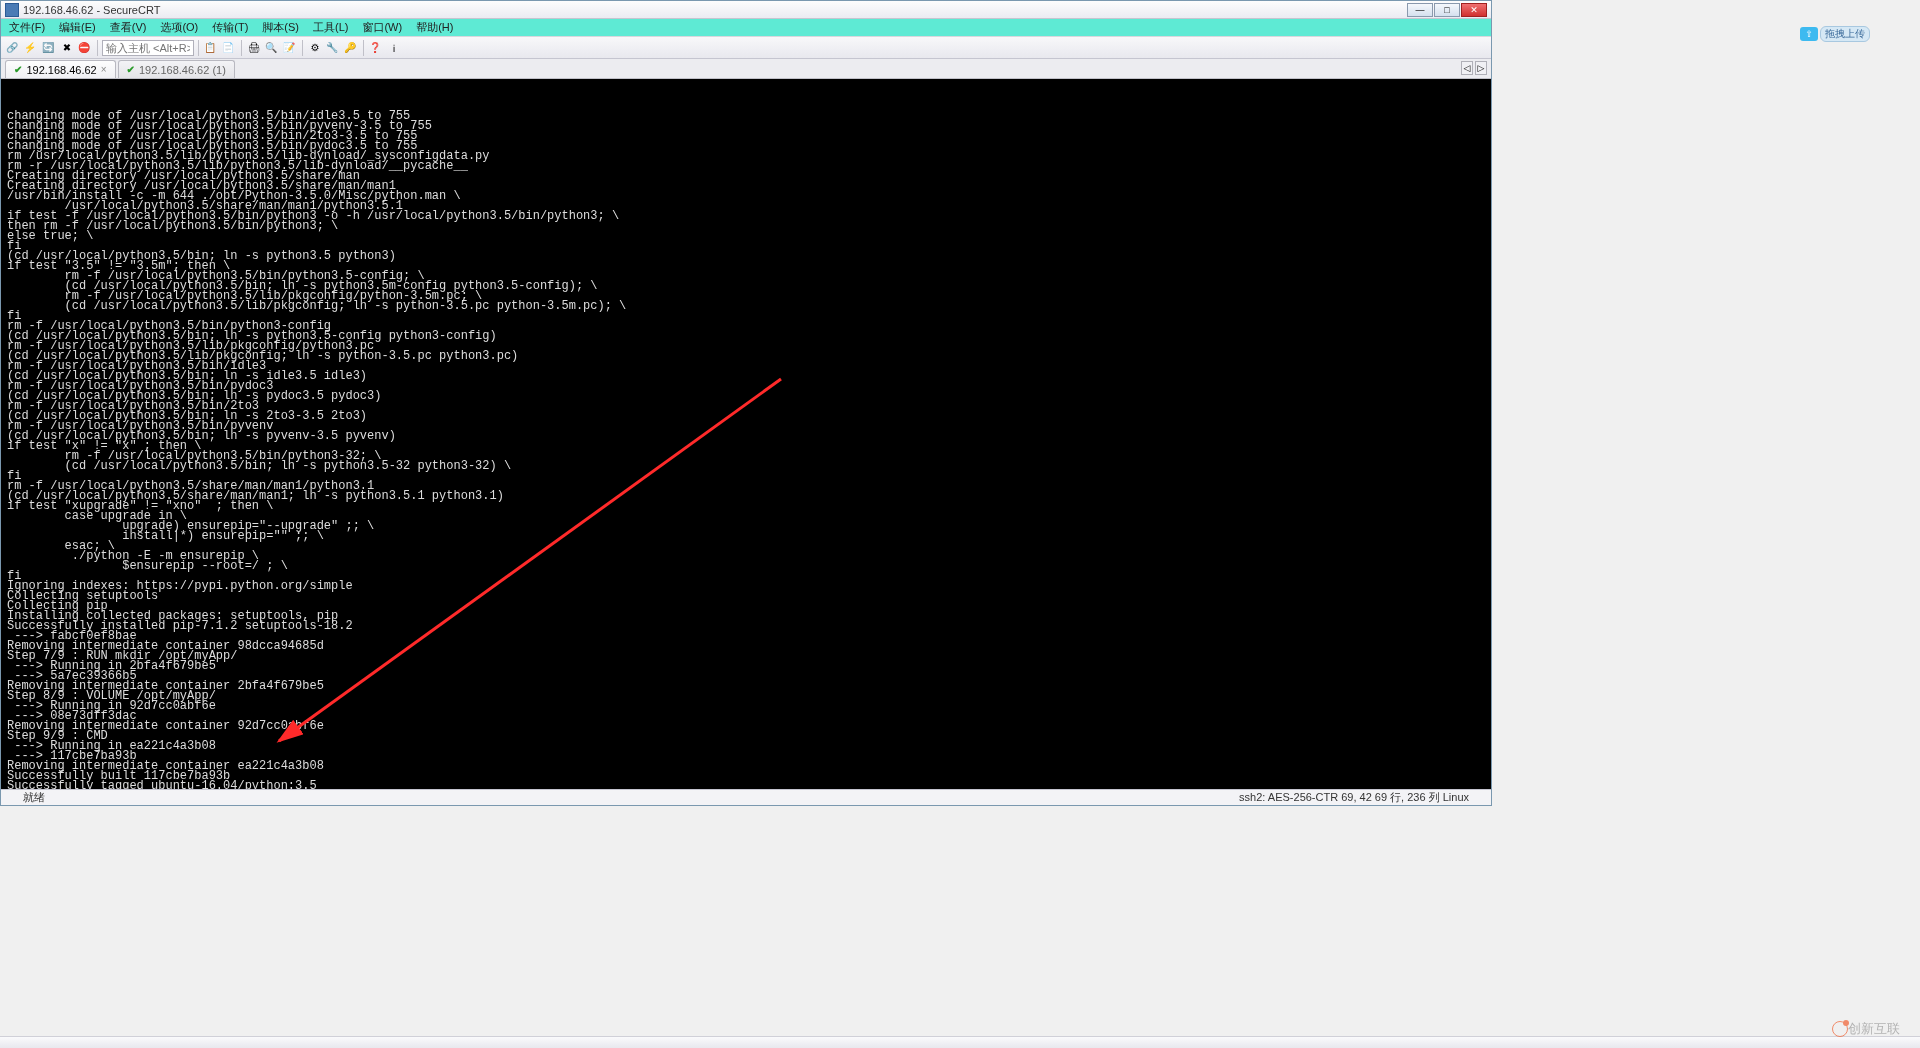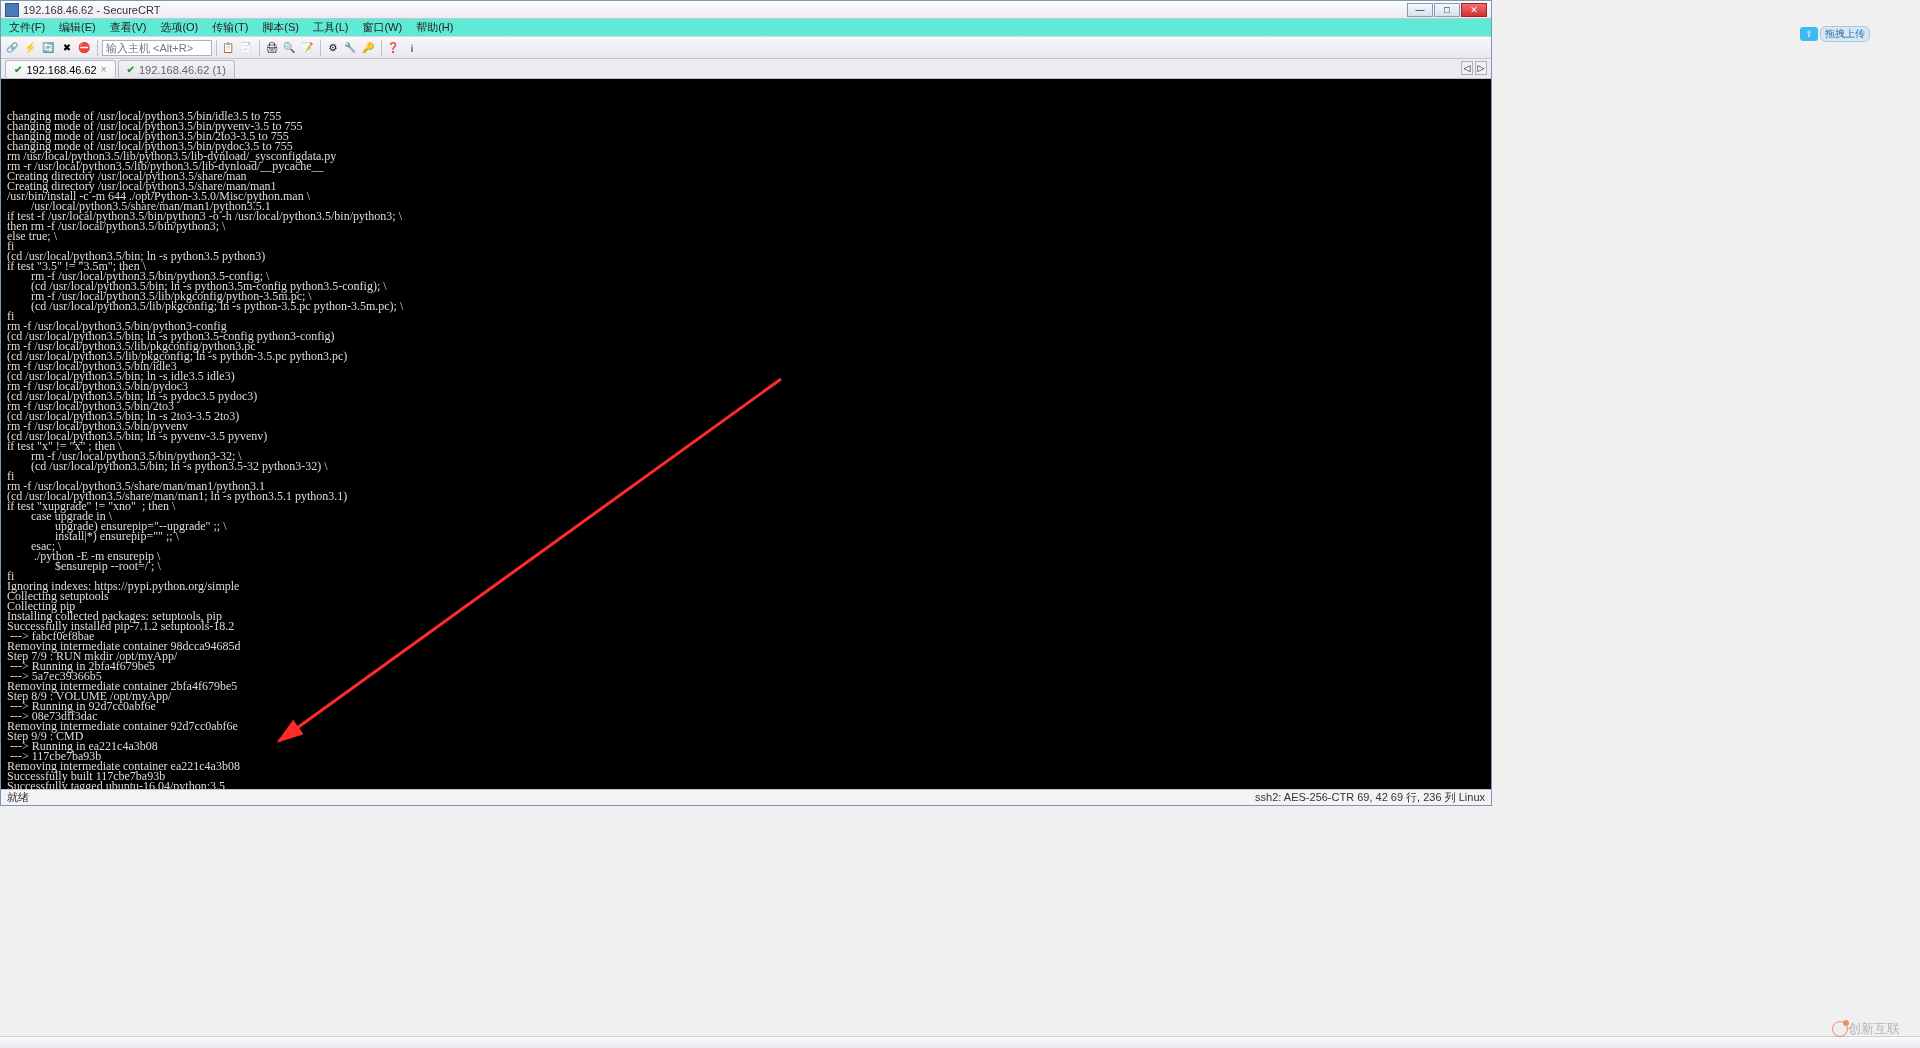--- a/index.html
+++ b/index.html
@@ -14,36 +14,36 @@
 .win-btns { display: flex; gap: 1px; }
 .win-btn { width: 26px; height: 14px; border: 1px solid #8a99ad; background: linear-gradient(#f5f8fc,#d5e0ee); font-size: 9px; text-align: center; line-height: 12px; cursor: pointer; }
 .win-btn.close { background: linear-gradient(#f07070,#d03030); color: #fff; border-color: #a02020; }
 
 .menu-bar { height: 18px; background: #5eead4; display: flex; align-items: center; padding: 0 2px; gap: 2px; border-bottom: 1px solid #d8d8de; }
 .menu-item { padding: 0 6px; cursor: pointer; font-size: 11px; color: #222; }
 
 .toolbar { height: 22px; background: linear-gradient(#f8f8fa,#e8e8ee); display: flex; align-items: center; padding: 0 4px; gap: 2px; border-bottom: 1px solid #c5c5d0; }
 .tb-btn { width: 16px; height: 16px; border: 1px solid transparent; cursor: pointer; display: flex; align-items: center; justify-content: center; font-size: 10px; }
 .tb-sep { width: 1px; height: 16px; background: #c0c0c8; margin: 0 2px; }
-.host-input { width: 110px; height: 16px; border: 1px solid #b0b0ba; background: #fff; font-size: 11px; padding: 0 3px; color: #888; }
+.host-input { width: 92px; height: 16px; border: 1px solid #b0b0ba; background: #fff; font-size: 11px; padding: 0 3px; color: #888; }
 
 .tab-strip { height: 20px; background: #ececf0; display: flex; align-items: flex-end; padding: 0 4px; border-bottom: 1px solid #c0c0c8; position: relative; }
 .tab { height: 18px; padding: 0 8px; background: linear-gradient(#fdfdfd,#f0f0f4); border: 1px solid #b8b8c0; border-bottom: none; border-radius: 3px 3px 0 0; margin-right: 2px; display: flex; align-items: center; gap: 4px; font-size: 11px; cursor: pointer; }
 .tab .chk { color: #2a9a2a; font-weight: bold; font-size: 10px; }
 .tab .x { color: #888; font-size: 10px; cursor: pointer; }
 .tab.inactive { background: linear-gradient(#f3f3f6,#e4e4e8); color: #666; }
 .tab-nav { position: absolute; right: 4px; top: 2px; display: flex; gap: 2px; }
 .tab-nav span { width: 12px; height: 14px; border: 1px solid #b0b0b8; background: #f0f0f4; font-size: 9px; text-align: center; line-height: 12px; cursor: pointer; }
 
-.terminal { flex: 1; background: #000; color: #ddd; font-family: Liberation Serif, serif; font-size: 12px; line-height: 10px; padding: 2px 6px; white-space: pre; overflow: hidden; position: relative; letter-spacing: 0; }
+.terminal { flex: 1; background: #000; color: #ddd; font-family: Liberation Mono, monospace; font-size: 12px; line-height: 10px; padding: 2px 6px; white-space: pre; overflow: hidden; position: relative; letter-spacing: 0; }
 .terminal .line { line-height: 10px; height: 10px; }
 
 .arrow-overlay { position: absolute; pointer-events: none; }
 
-.status-bar { height: 16px; background: #f3f3f6; border-top: 1px solid #c5c5d0; display: flex; align-items: center; padding: 0 6px; font-size: 11px; color: #333; justify-content: space-between; }
+.status-bar { height: 16px; background: #f3f3f6; border-top: 1px solid #c5c5d0; display: flex; align-items: center; padding: 0 22px; font-size: 11px; color: #333; justify-content: space-between; }
 
 .upload-widget { position: absolute; top: 26px; right: 50px; width: 70px; height: 16px; display: flex; align-items: center; gap: 2px; }
 .upload-icon { width: 18px; height: 14px; background: #3dbaf0; border-radius: 3px; display:flex; align-items:center; justify-content:center; color:#fff; font-size:9px; }
 .upload-lbl { background: #d5e8f5; border: 1px solid #a8c8e0; padding: 0 4px; font-size: 10px; color: #3a6a9a; border-radius: 6px; }
 
 .watermark { position: absolute; right: 20px; bottom: 10px; z-index: 50; display: flex; align-items: center; gap: 0; color: #999; font-size: 13px; opacity: 0.7; }
 .watermark .logo-circle { width: 16px; height: 16px; border: 1.5px solid #f06030; border-radius: 50%; position: relative; }
 .watermark .logo-circle::after { content:''; position:absolute; right:-2px; top:-2px; width:6px; height:6px; background:#f06030; border-radius:50%; }
 
 .taskbar-faint { position: absolute; bottom: 0; left: 0; width: 100%; height: 12px; background: linear-gradient(#fafafc,#e8e8ee); border-top: 1px solid #d0d0d8; }

